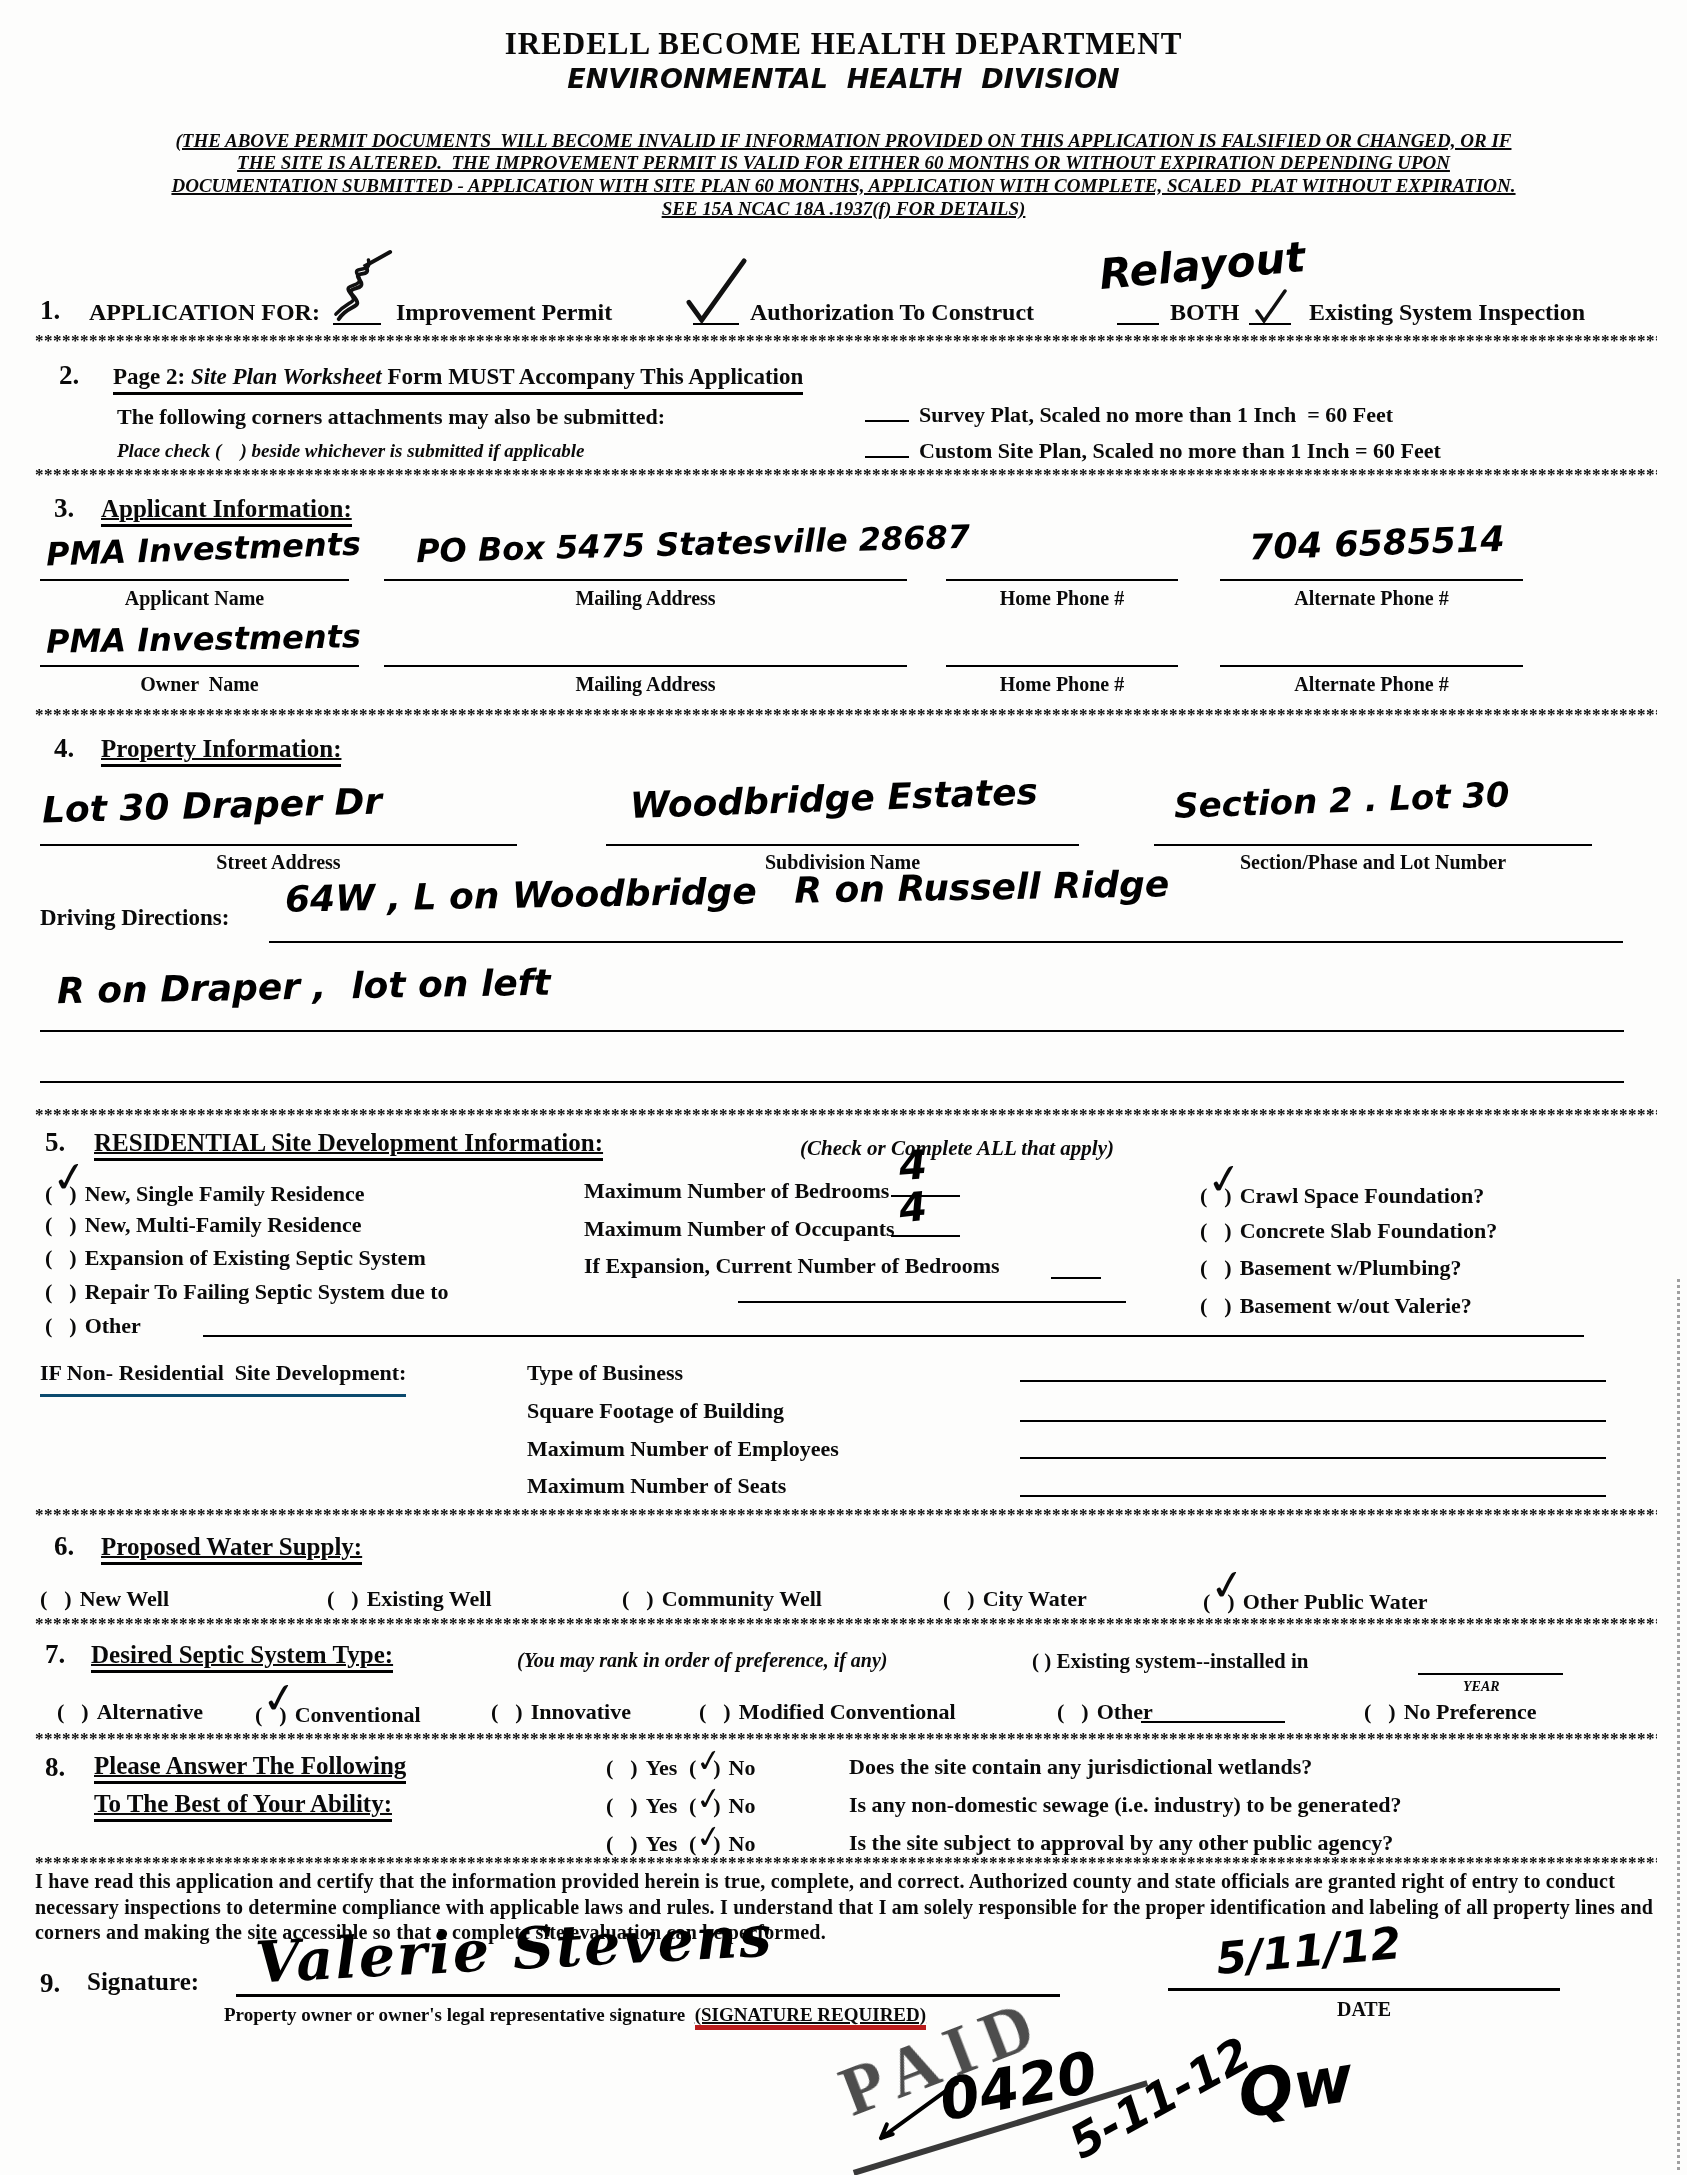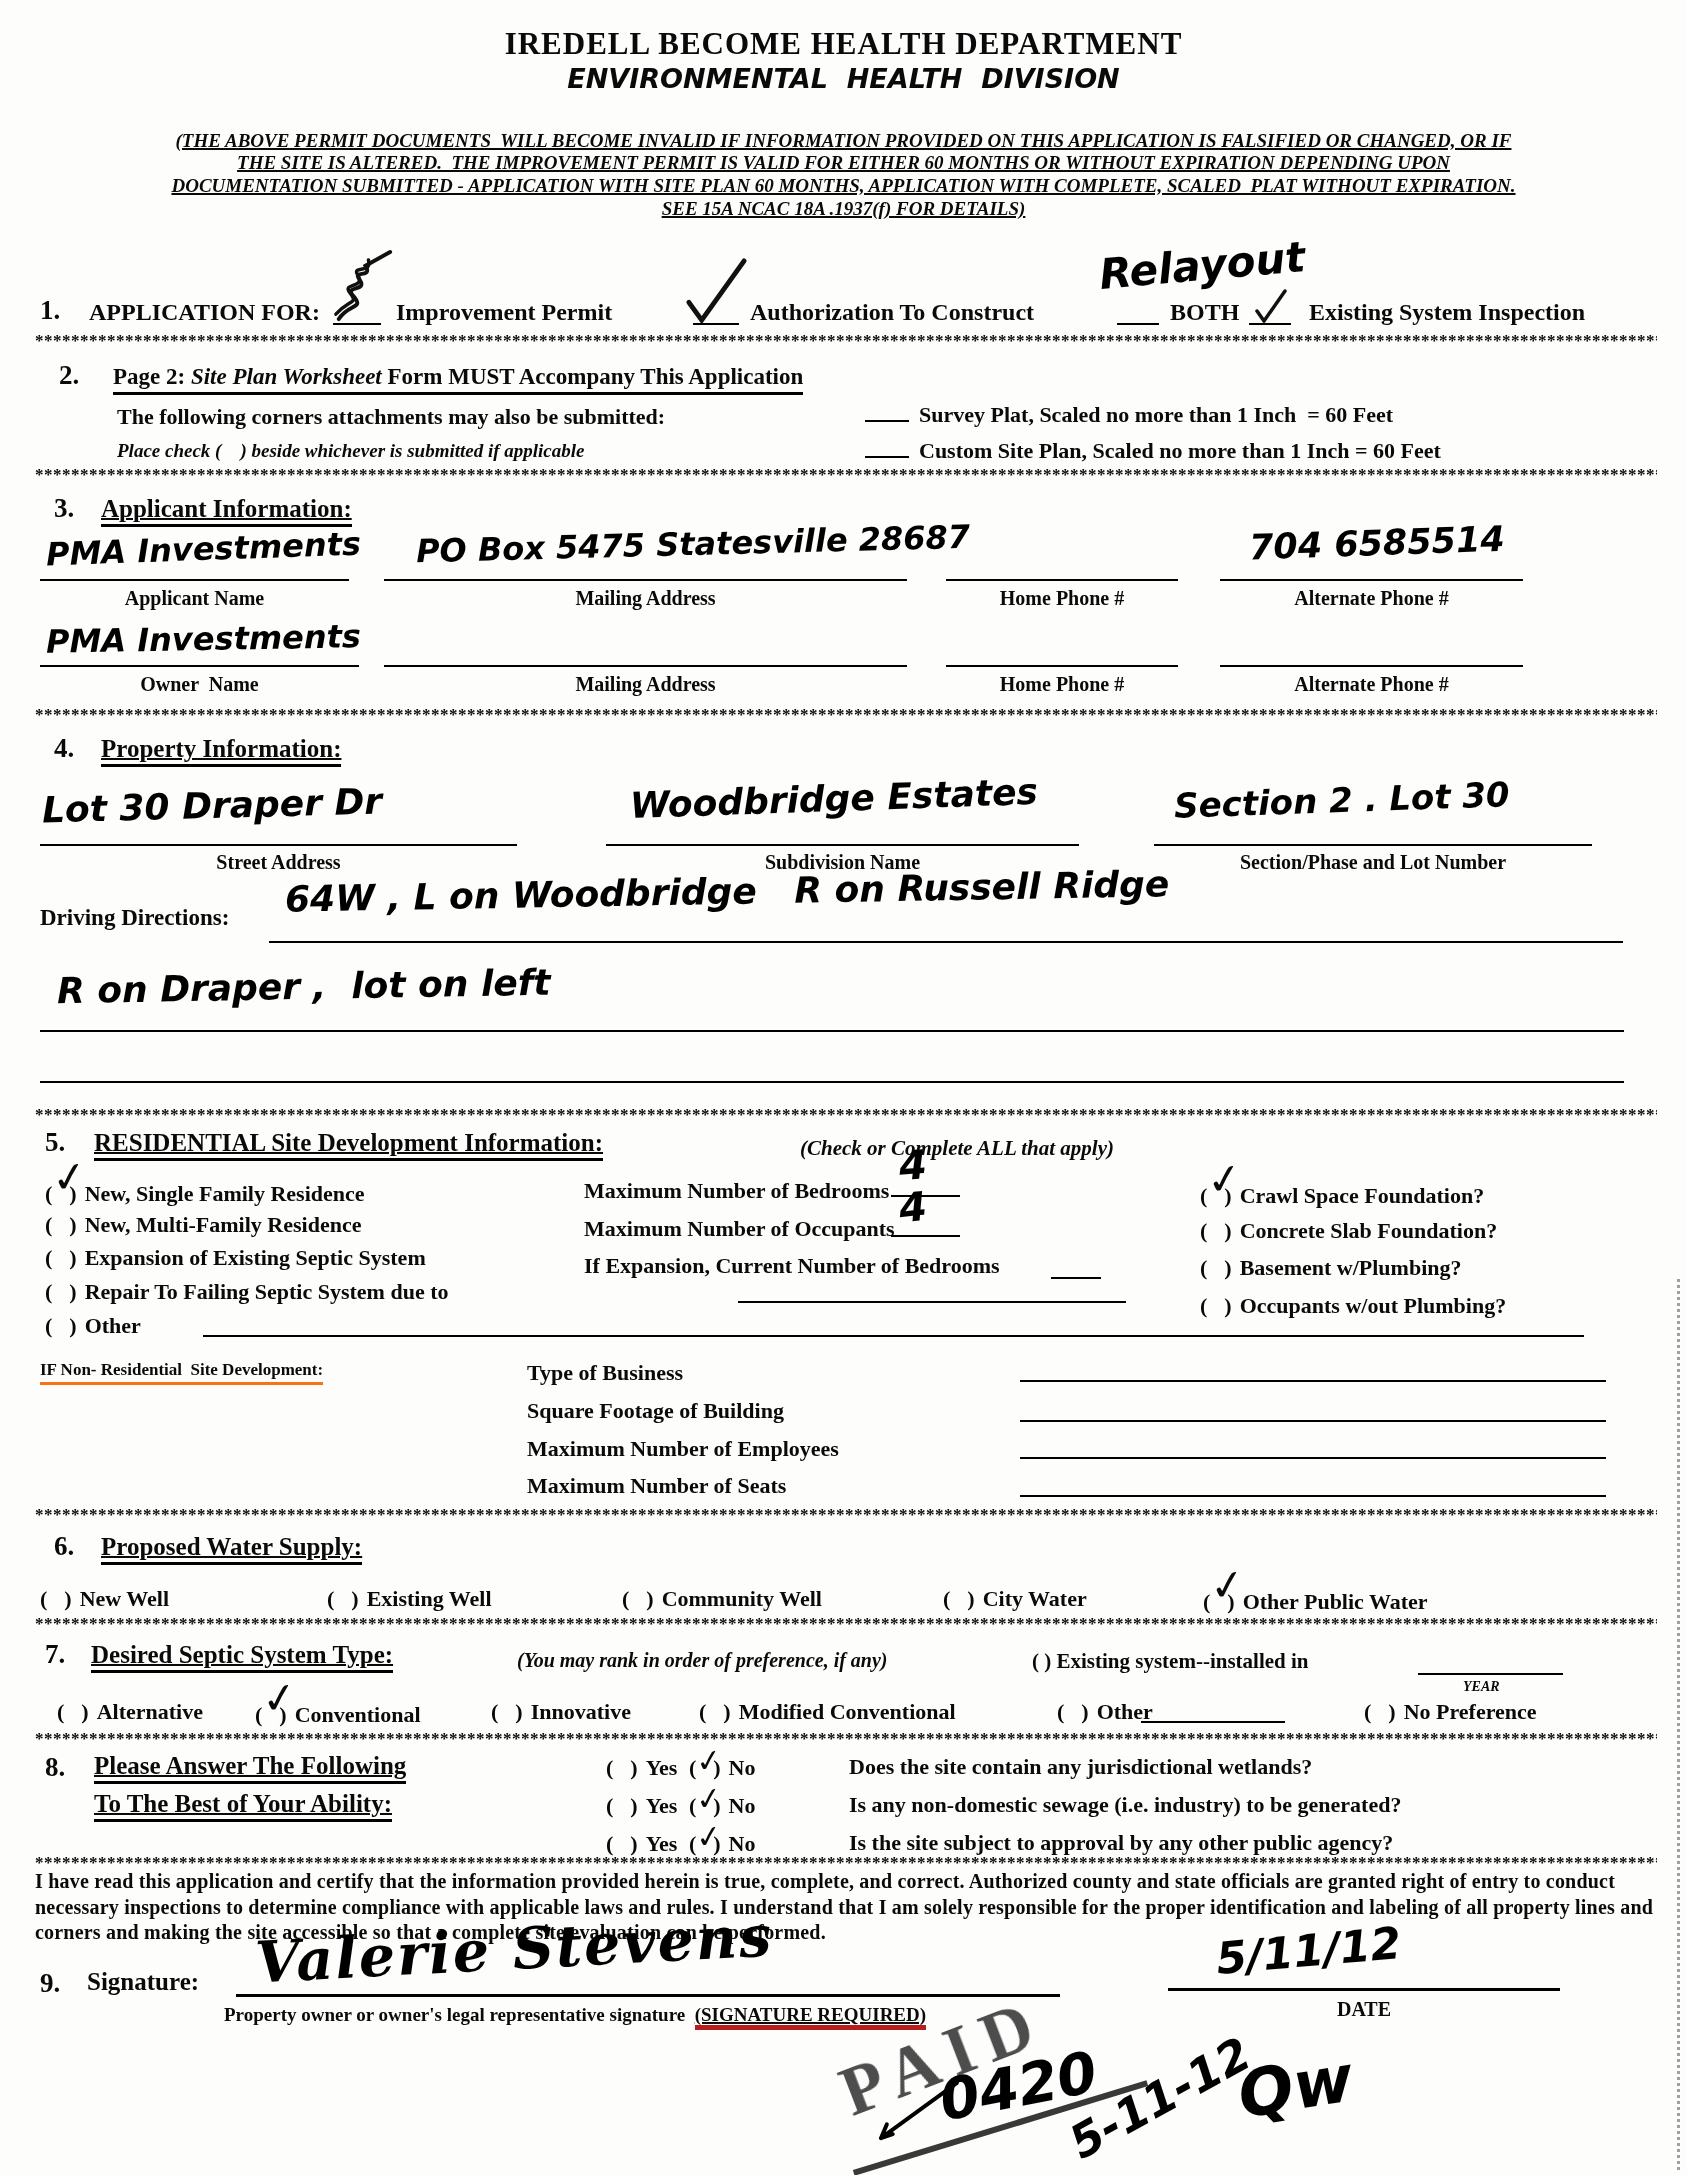--- a/index.html
+++ b/index.html
@@ -156,23 +156,23 @@
   <div class="ln" style="left:891px;top:1195px;width:69px"></div>
   <div class="t" style="left:584px;top:1216px;font-size:22px">Maximum Number of Occupants</div>
   <div class="hand" style="left:899px;top:1184px;font-size:40px;transform:rotate(-6deg)">4</div>
   <div class="ln" style="left:891px;top:1235px;width:69px"></div>
   <div class="t" style="left:584px;top:1253px;font-size:22px">If Expansion, Current Number of Bedrooms</div>
   <div class="ln" style="left:1051px;top:1277px;width:50px"></div>
 
   <div class="t" style="left:1200px;top:1180px;font-size:22px"><span class="cb"><span>(</span><span class="chk big">✓</span><span>)</span></span><span>Crawl Space Foundation?</span></div>
   <div class="t" style="left:1200px;top:1218px;font-size:22px"><span class="cb"><span>(</span><span class="chk"></span><span>)</span></span><span>Concrete Slab Foundation?</span></div>
   <div class="t" style="left:1200px;top:1255px;font-size:22px"><span class="cb"><span>(</span><span class="chk"></span><span>)</span></span><span>Basement w/Plumbing?</span></div>
-  <div class="t" style="left:1200px;top:1293px;font-size:22px"><span class="cb"><span>(</span><span class="chk"></span><span>)</span></span><span>Occupants w/out Plumbing?</span></div>
-
-  <div class="t" style="left:40px;top:1360px;font-size:17px;border-bottom:3px solid #f97316;padding-bottom:2px">IF Non- Residential  Site Development:</div>
+  <div class="t" style="left:1200px;top:1293px;font-size:22px"><span class="cb"><span>(</span><span class="chk"></span><span>)</span></span><span>Basement w/out Valerie?</span></div>
+
+  <div class="t" style="left:40px;top:1360px;font-size:22px;border-bottom:3px solid #0c4a6e;padding-bottom:8px">IF Non- Residential  Site Development:</div>
   <div class="t" style="left:527px;top:1360px;font-size:22px">Type of Business</div>
   <div class="ln" style="left:1020px;top:1380px;width:586px"></div>
   <div class="t" style="left:527px;top:1398px;font-size:22px">Square Footage of Building</div>
   <div class="ln" style="left:1020px;top:1420px;width:586px"></div>
   <div class="t" style="left:527px;top:1436px;font-size:22px">Maximum Number of Employees</div>
   <div class="ln" style="left:1020px;top:1457px;width:586px"></div>
   <div class="t" style="left:527px;top:1473px;font-size:22px">Maximum Number of Seats</div>
   <div class="ln" style="left:1020px;top:1495px;width:586px"></div>
 
   <div class="stars" style="top:1505px">****************************************************************************************************************************************************************************************************************************</div>

